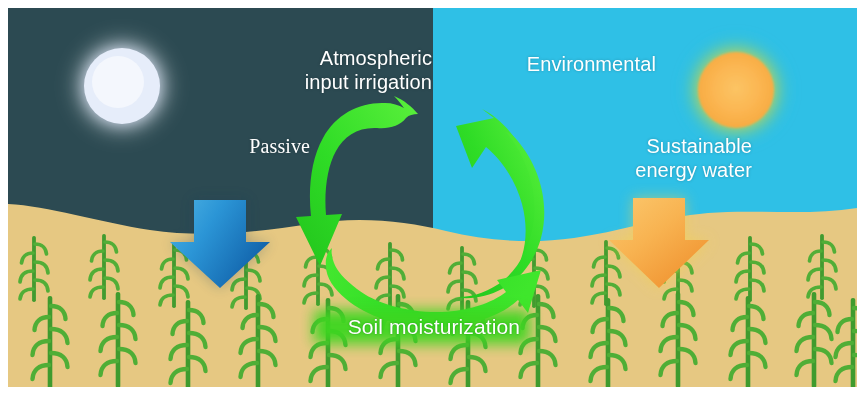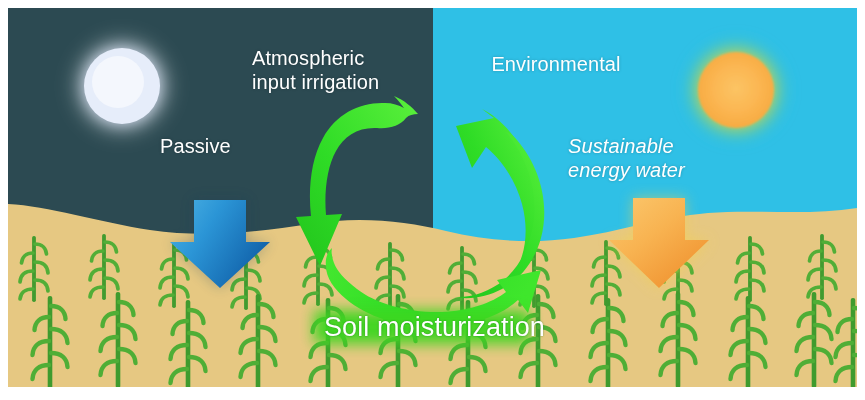--- a/index.html
+++ b/index.html
@@ -25,55 +25,55 @@
   }
   #figure svg {
     display: block;
   }
   .label {
     position: absolute;
     color: #ffffff;
     font-family: "Liberation Sans", sans-serif;
     font-size: 20px;
     line-height: 24px;
-    text-align: left;
+    text-align: right;
     white-space: nowrap;
     pointer-events: none;
     letter-spacing: 0.1px;
   }
   .label.soft {
     text-shadow: 0 0 3px rgba(0,0,0,0.25);
   }
   #label-atmospheric {
     left: 244px;
     top: 38px;
     width: 180px;
   }
   #label-environmental {
     left: 448px;
     top: 44px;
     width: 200px;
-    text-align: center;
+    text-align: right;
   }
   #label-passive {
     left: 152px;
     top: 126px;
     width: 150px;
+    font-family: Liberation Serif, serif;
   }
   #label-sustainable {
-    left: 560px;
+    left: 576px;
     top: 126px;
     width: 168px;
-    font-style: italic;
   }
   #label-soil {
     left: 316px;
     top: 306px;
     width: 196px;
-    font-size: 27px;
+    font-size: 21px;
     line-height: 26px;
     z-index: 6;
     text-shadow: 0 0 2px rgba(20,110,20,0.6);
   }
   #soil-band {
     position: absolute;
     left: 306px;
     top: 302px;
     width: 216px;
     height: 34px;

